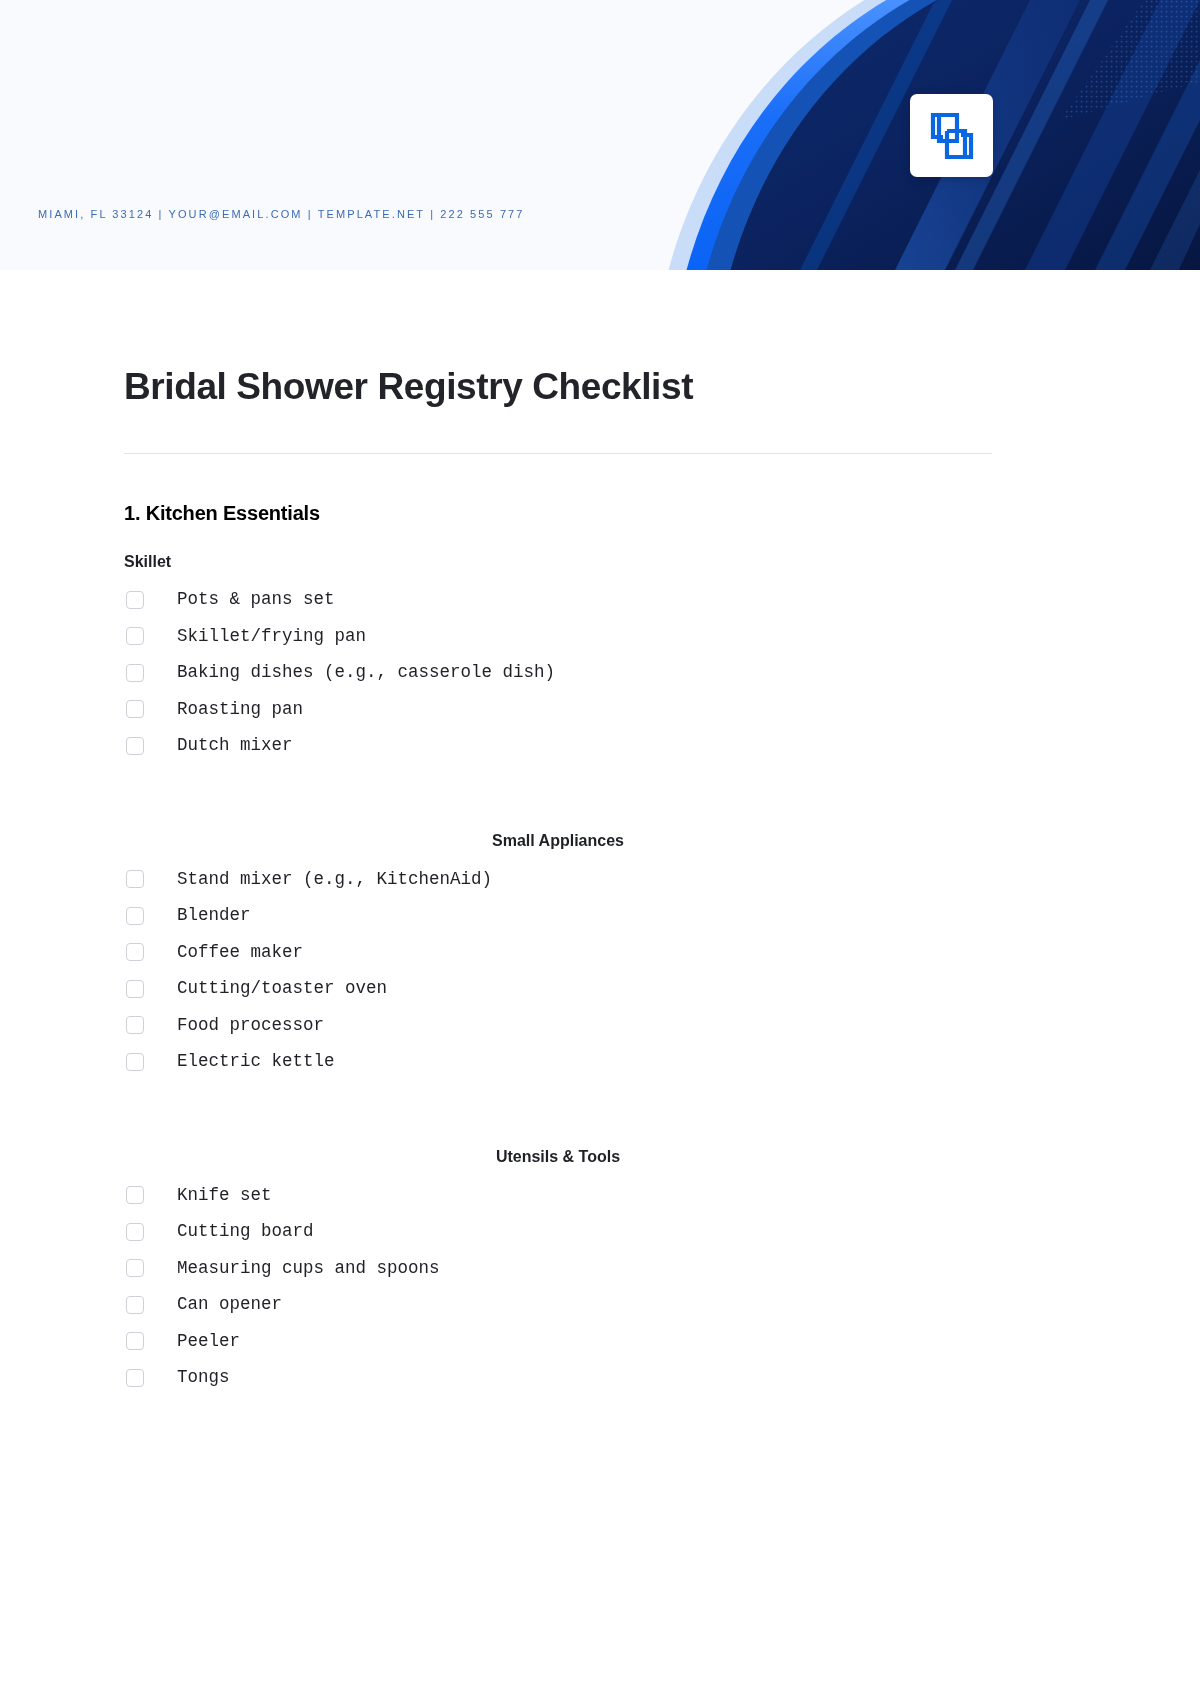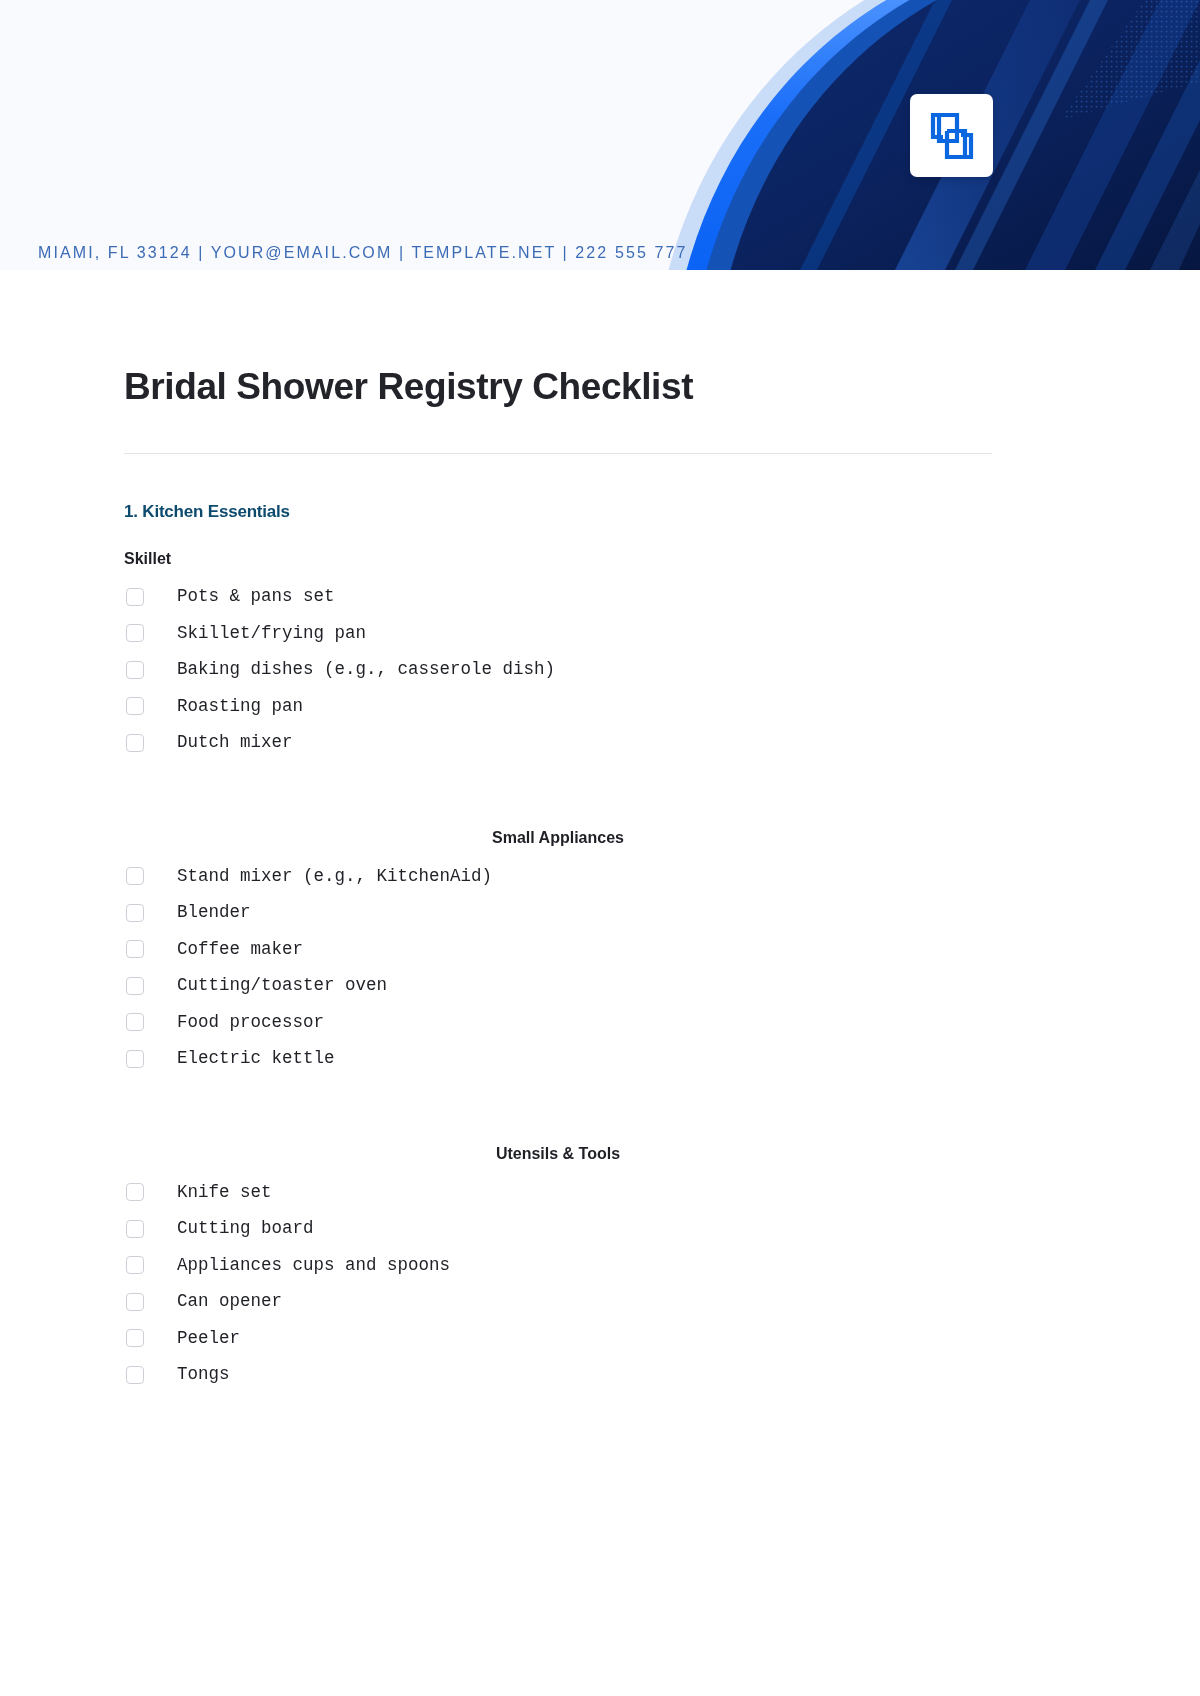--- a/index.html
+++ b/index.html
@@ -21,26 +21,25 @@
   .hdr-art {
     position:absolute; top:0; right:0;
     width:620px; height:270px;
     overflow:hidden;
   }
   .hdr-art svg { display:block; width:620px; height:270px; }
 
   .contact-line {
     position:absolute;
     left:38px; top:208px;
-    font-size:16px;
+    font-size:11px;
     letter-spacing:2.1px;
     color:#3c6bb5;
     font-weight:400;
     white-space:nowrap;
-    margin-top:36px;
   }
 
   .logo-badge {
     position:absolute;
     left:910px; top:94px;
     width:83px; height:83px;
     background:#ffffff;
     border-radius:7px;
     box-shadow:0 2px 10px rgba(0,0,0,0.18);
     display:flex; align-items:center; justify-content:center;
@@ -64,23 +63,23 @@
   }
   .divider {
     margin-top:44px;
     height:1px;
     width:868px;
     background:#e3e4e8;
   }
 
   .section-title {
     margin-top:48px;
-    font-size:17px;
+    font-size:20px;
     font-weight:700;
-    color:#0c4a6e;
+    color:#000000;
     letter-spacing:-0.2px;
   }
 
   .group { margin-top:28px; }
   .group.spaced { margin-top:68px;text-align:center; }
 
   .group-title {
     font-size:16px;
     font-weight:700;
     color:#1e2026;
@@ -254,21 +253,21 @@
       <div class="check-row">
         <span class="checkbox"></span>
         <span class="check-label">Knife set</span>
       </div>
       <div class="check-row">
         <span class="checkbox"></span>
         <span class="check-label">Cutting board</span>
       </div>
       <div class="check-row">
         <span class="checkbox"></span>
-        <span class="check-label">Appliances cups and spoons</span>
+        <span class="check-label">Measuring cups and spoons</span>
       </div>
       <div class="check-row">
         <span class="checkbox"></span>
         <span class="check-label">Can opener</span>
       </div>
       <div class="check-row">
         <span class="checkbox"></span>
         <span class="check-label">Peeler</span>
       </div>
       <div class="check-row">

